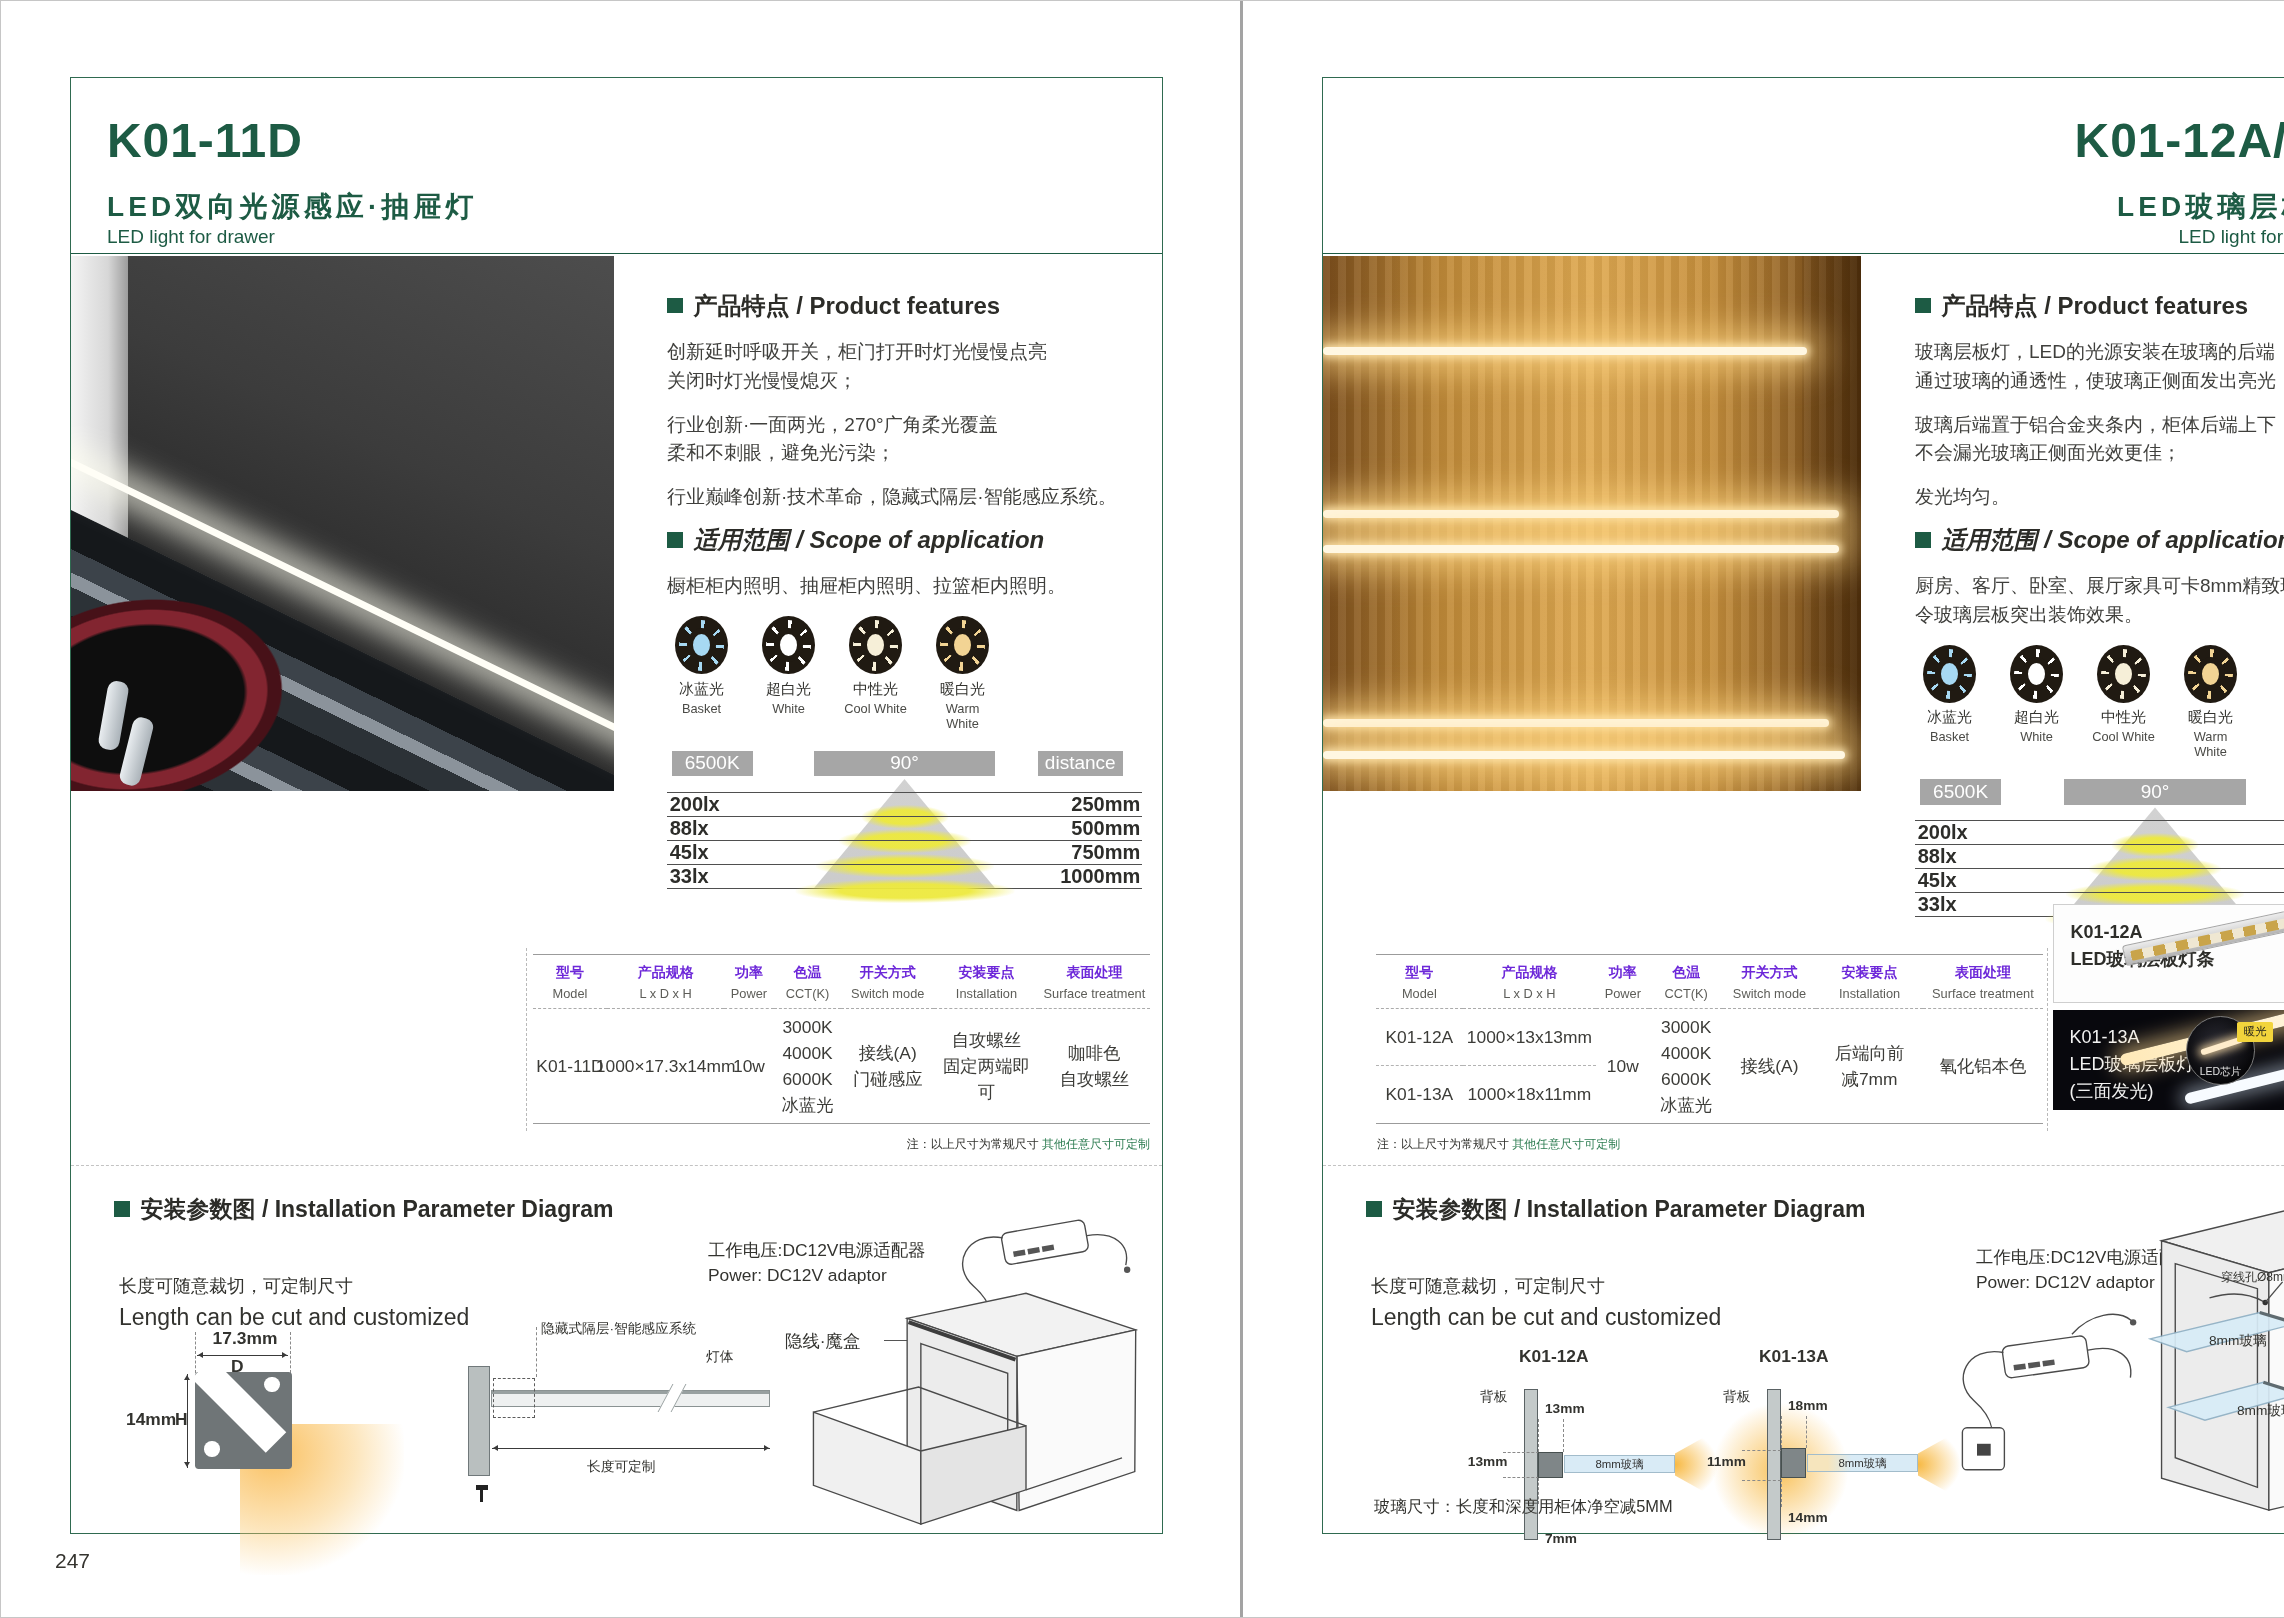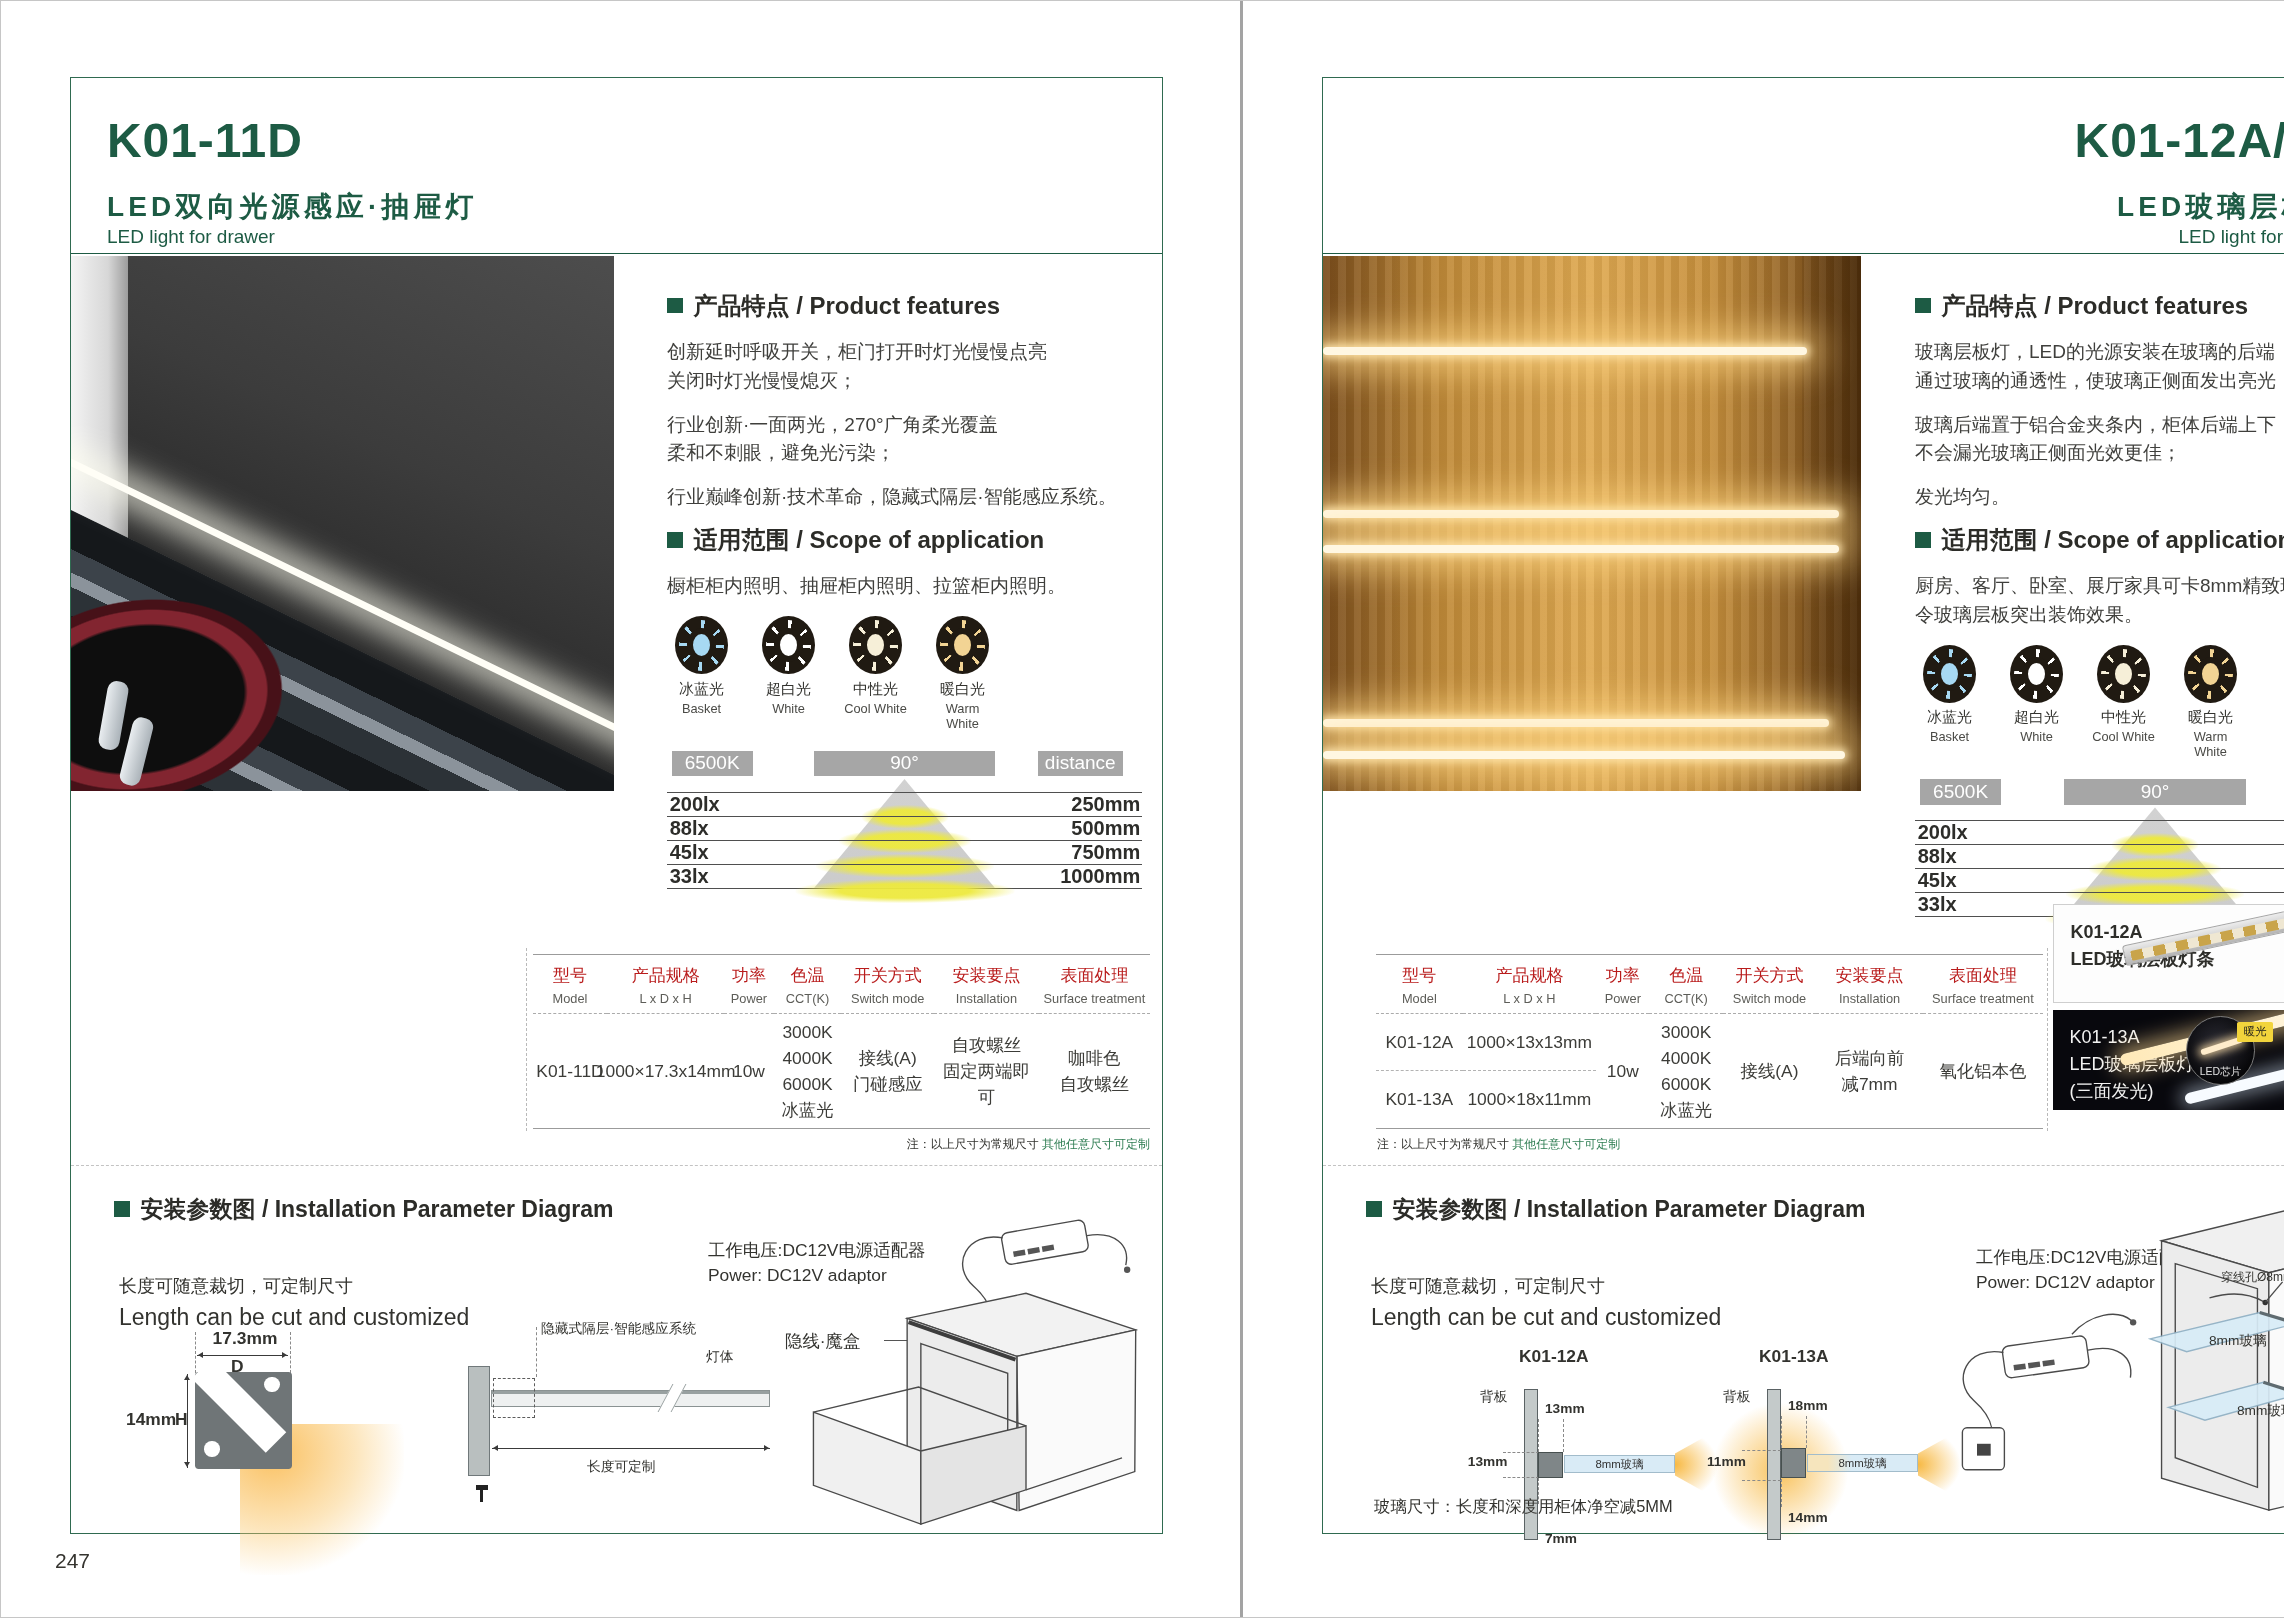--- a/index.html
+++ b/index.html
@@ -37,21 +37,21 @@
   .pr-wood{position:absolute;inset:0;background:repeating-linear-gradient(90deg,rgba(255,255,255,.07) 0 7.3px,rgba(0,0,0,.06) 7.3px 15.5px);}
   .pr-colR{position:absolute;right:0;top:0;width:11%;height:100%;background:linear-gradient(90deg,rgba(60,30,0,.15),rgba(40,20,0,.45));}
   .strip{position:absolute;left:0;height:8.2px;background:#fff7e2;border-radius:4.1px;box-shadow:0 0 37px 12.8px rgba(255,214,130,.85),0 0 8.2px 2.7px rgba(255,244,214,.95);}
 
   
   .features{position:absolute;}
   .sec-head{display:flex;align-items:center;font-size:24px;font-weight:700;color:#2c2c28;line-height:1.05;}
   .bullet{width:15.5px;height:15.5px;background:var(--green);margin-right:11px;flex:0 0 auto;}
   .features .sec-head{margin-bottom:20px;}
   .para{font-size:19px;line-height:1.5;color:#3f3f3c;white-space:pre-line;margin-bottom:15.5px;}
-  .scope-head{margin-top:11px;}
+  .scope-head{margin-top:11px;font-style:italic;}
 
   
   .cct-row{display:flex;gap:18px;margin-top:15.5px;}
   .cct{width:69px;text-align:center;}
   .cct-badge{position:relative;width:53px;height:58px;margin:0 auto;background:#201a12;border-radius:50%;}
   .cct-rays{position:absolute;inset:3.7px;border-radius:50%;background:repeating-conic-gradient(var(--c) 0 8deg,rgba(0,0,0,0) 8deg 45deg);}
   .cct-sun{position:absolute;inset:12px;background:var(--c);border-radius:50%;border:6px solid #201a12;}
   .cct-cn{font-size:15px;color:#33332f;margin-top:5.5px;}
   .cct-en{font-size:12.8px;color:#4a4a46;margin-top:1.8px;}
 
@@ -66,21 +66,21 @@
   .cone{position:absolute;left:31%;width:38%;top:-12.8px;bottom:0;background:linear-gradient(180deg,rgba(206,206,206,.92),rgba(152,152,152,.5));clip-path:polygon(50% 0,100% 100%,0 100%);}
   .beam{position:absolute;left:50%;height:24px;transform:translateX(-50%);background:radial-gradient(ellipse at center,rgba(237,233,62,.95) 0 42%,rgba(237,233,62,0) 72%);}
   .crow{position:relative;z-index:2;display:flex;justify-content:space-between;align-items:center;height:24px;border-top:0.9px solid #4f4f4f;}
   .lux{font-size:20px;font-weight:600;color:#2d2d2a;padding-left:2.7px;}
   .mm{font-size:20px;font-weight:600;color:#2d2d2a;padding-right:1.8px;}
 
   
   .vdash{position:absolute;border-left:1.4px dashed #b9b9b9;}
   .spec-table{position:absolute;display:grid;border-top:1.8px solid var(--grey-line);border-bottom:1.8px solid var(--grey-line);}
   .th{text-align:center;padding:9px 1.8px 7.3px;border-bottom:1.4px dashed #ababab;}
-  .th .cn{display:block;font-size:17px;font-weight:400;color:#b91c1c;}
+  .th .cn{display:block;font-size:14px;font-weight:700;color:#6d28d9;}
   .th .en{display:block;font-size:12.8px;color:#5d5d58;margin-top:3.7px;}
   .td{display:flex;align-items:center;justify-content:center;text-align:center;font-size:17.4px;color:#3c3c38;line-height:1.5;white-space:pre-line;padding:12px 1.8px;}
   .dashed-bottom{border-bottom:1.4px dashed #b3b3b3;}
   .spec-note{position:absolute;font-size:12px;color:#33332f;}
   .spec-note .hl{color:var(--note-green);}
   .hsep{position:absolute;left:0;right:0;border-top:1.4px dashed #c3c3c3;}
 
   
   .render{position:absolute;}
   .led-bar{position:absolute;left:18px;top:137px;width:365px;height:38px;transform:rotate(-25deg);transform-origin:left center;border-radius:4.6px;background:linear-gradient(180deg,#6f5148 0%,#8d6a5e 14%,#f7f7f9 30%,#ffffff 62%,#cfd2d6 80%,#503d36 100%);box-shadow:0 0 18px 2.7px rgba(200,210,255,.25);}

